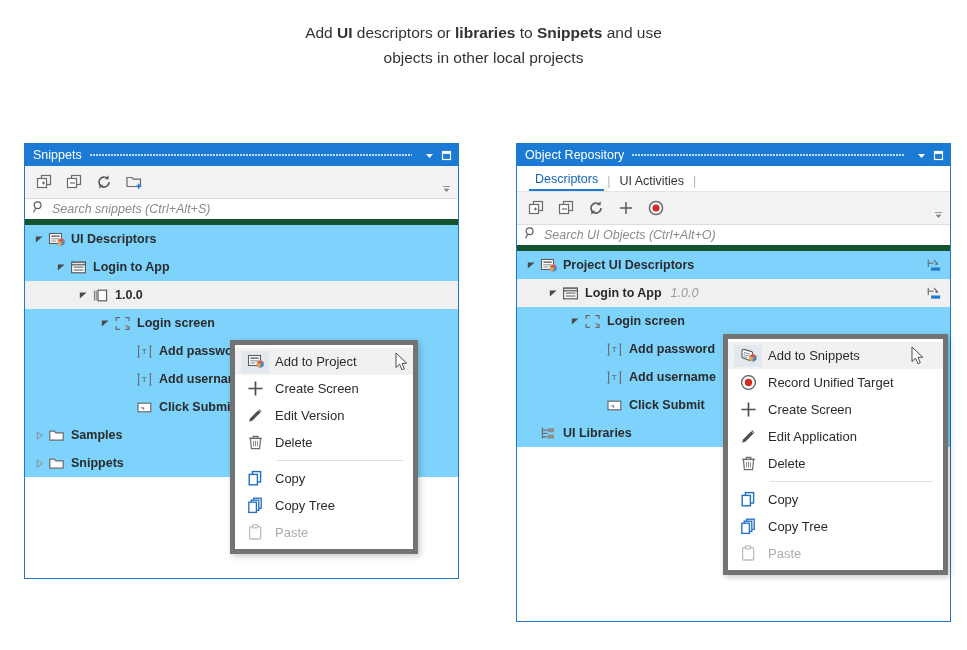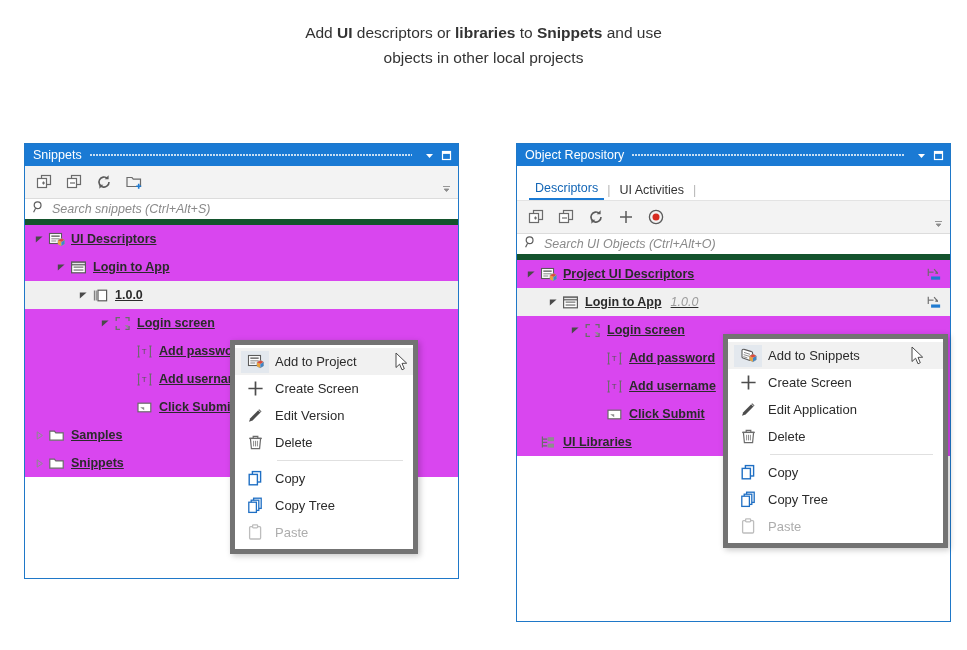--- a/index.html
+++ b/index.html
@@ -67,21 +67,21 @@
   }
   .tbtn {
     width: 15px; height: 15px;
     display: flex; align-items: center; justify-content: center;
     margin-left: 2px;
     cursor: pointer;
   }
 
   
   .tabs {
-    height: 35px;
+    height: 26px;
     display: flex;
     align-items: flex-end;
     background: #ffffff;
     padding-left: 12px;
     border-bottom: 1px solid #e3e3e3;
     box-sizing: border-box;
   }
   .tab {
     font-size: 12.5px;
     padding: 0 6px 3px 6px;
@@ -139,22 +139,21 @@
   .searchbar .ph {
     font-size: 12.5px;
     font-style: italic;
     color: #8a8a8a;
     margin-left: 6px;
   }
 
   
   .tree {
     position: relative;
-    background: #d946ef;
-    text-decoration: underline;
+    background: #7dd3fc;
   }
   .node {
     height: 28px;
     display: flex;
     align-items: center;
     font-size: 12.5px;
     color: #2b2b2b;
     white-space: nowrap;
     position: relative;
     cursor: pointer;
@@ -708,20 +707,29 @@
             <path d="M9.6 9 L12.9 10.8 L12.9 14.7 L9.6 13 Z" fill="#e8a33d"></path>
             <path d="M12.9 10.8 L16.2 8.9 L16.2 12.8 L12.9 14.7 Z" fill="#3e86c8"></path>
             <path d="M9.6 9 L13.2 7.2 L16.2 8.9 L12.9 10.8 Z" fill="#d94b3d"></path>
           </svg>
         </span>
         <span>Add to Snippets</span>
       </div>
       <div class="mi">
         <span class="mic">
           <svg width="19" height="19" viewBox="0 0 19 19">
+            <circle cx="9.5" cy="9.5" r="6.9" fill="none" stroke="#5b5b5b" stroke-width="1.3"></circle>
+            <circle cx="9.5" cy="9.5" r="3.7" fill="#d62b20"></circle>
+          </svg>
+        </span>
+        <span>Record Unified Target</span>
+      </div>
+      <div class="mi">
+        <span class="mic">
+          <svg width="19" height="19" viewBox="0 0 19 19">
             <path d="M9.5 2.4 V16.6 M2.4 9.5 H16.6" stroke="#4d4d4d" stroke-width="1.7"></path>
           </svg>
         </span>
         <span>Create Screen</span>
       </div>
       <div class="mi">
         <span class="mic">
           <svg width="19" height="19" viewBox="0 0 19 19">
             <path d="M3 15.8 L4.3 12.2 L13.2 3.3 L15.5 5.6 L6.6 14.5 Z" fill="#4d4d4d"></path>
             <path d="M12.4 4.1 L14.7 6.4" stroke="#ffffff" stroke-width="0.9"></path>

